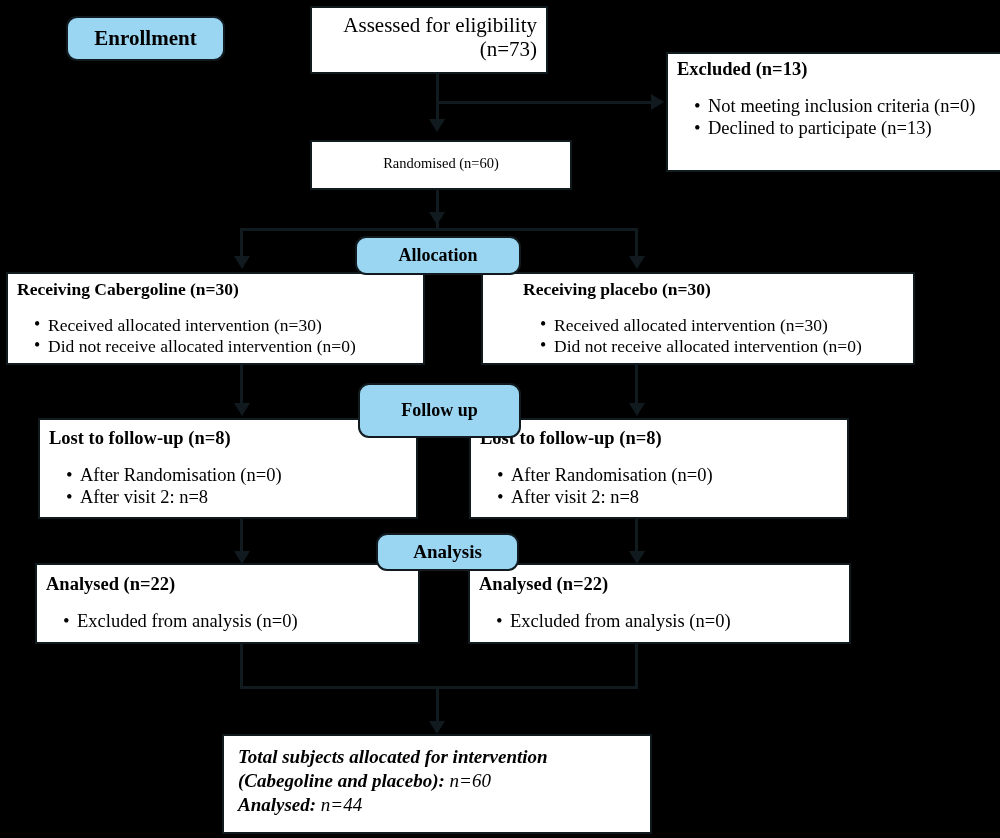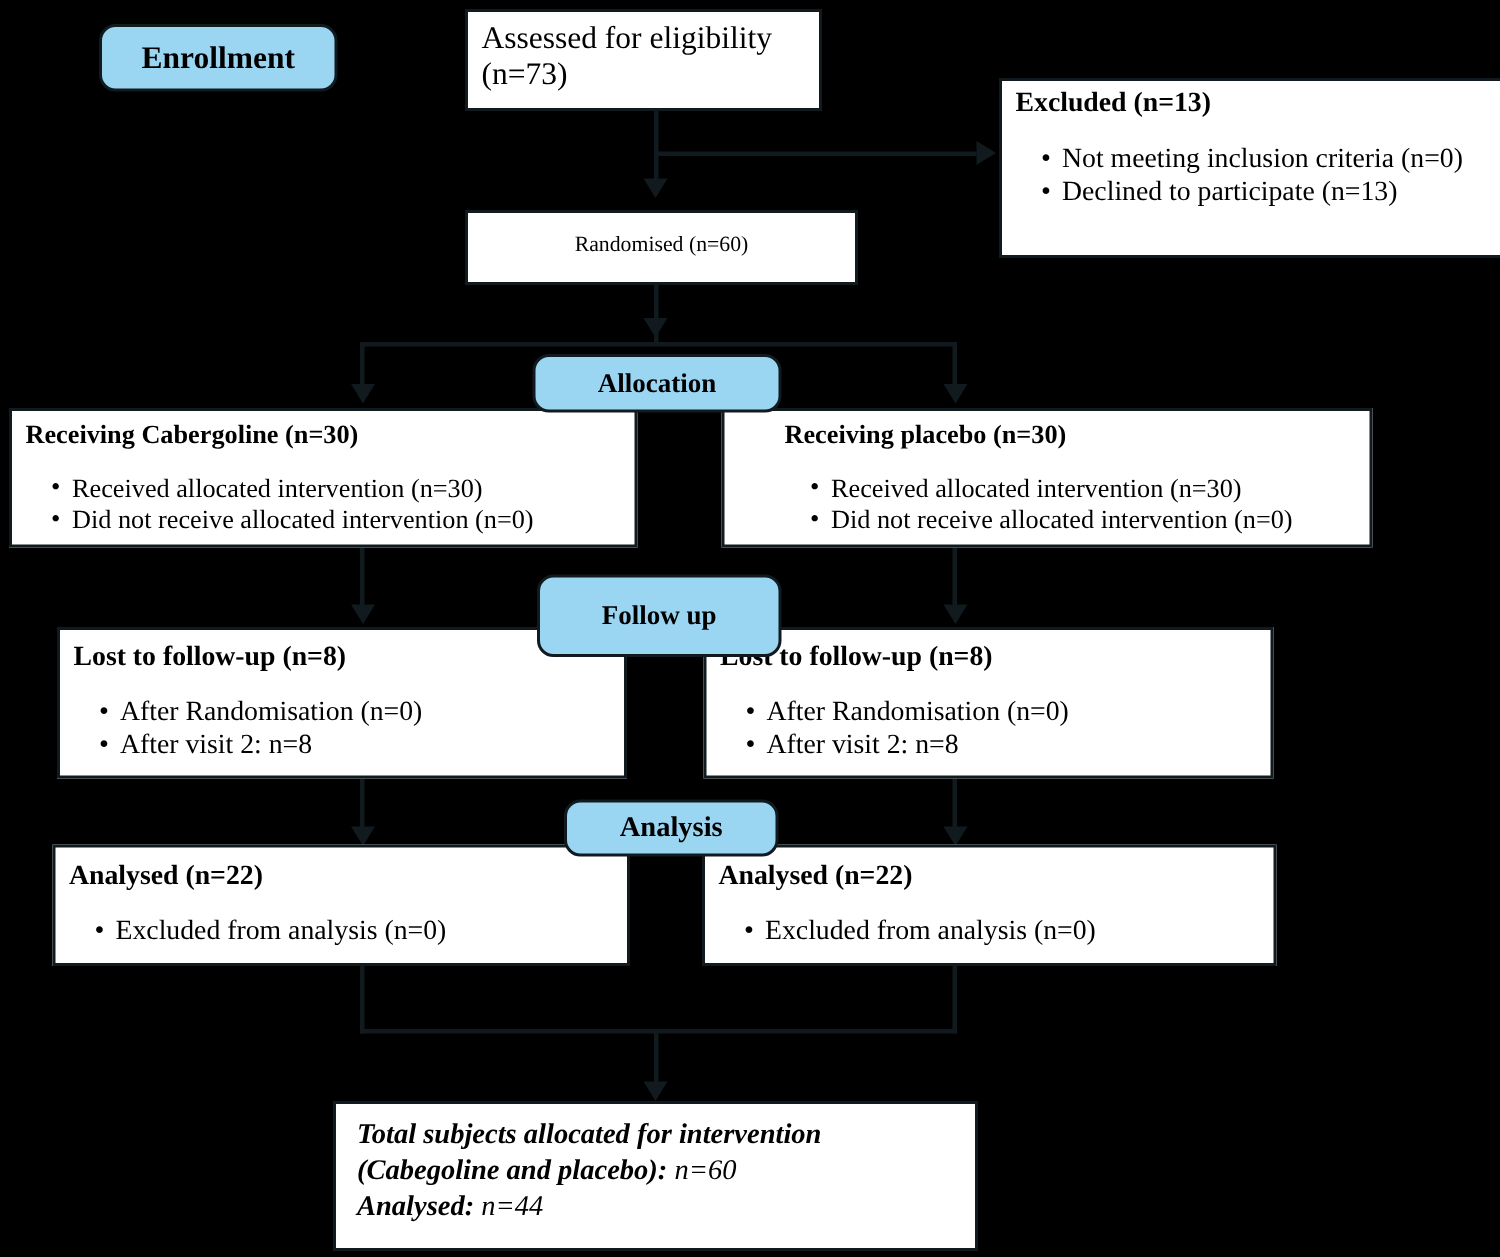--- a/index.html
+++ b/index.html
@@ -78,21 +78,21 @@
   <div class="ln vl" style="left:635px;top:519px;width:3px;height:38px;"></div>
   <div class="arw arw-d" style="left:629px;top:551px;"></div>
 
   <div class="ln vl" style="left:240px;top:644px;width:3px;height:45px;"></div>
   <div class="ln vl" style="left:635px;top:644px;width:3px;height:45px;"></div>
   <div class="ln hl" style="left:240px;top:686px;width:398px;height:3px;"></div>
   <div class="ln vl" style="left:436px;top:686px;width:3px;height:42px;"></div>
   <div class="arw arw-d" style="left:429px;top:721px;"></div>
 
   <div class="box" style="left:310px;top:6px;width:238px;height:68px;">
-    <div class="txt" style="font-size:21px;text-align:left;">
+    <div class="txt" style="font-size:21px;text-align:right;">
       <div>Assessed for eligibility</div>
       <div>(n=73)</div>
     </div>
   </div>
 
   <div class="box" style="left:666px;top:52px;width:378px;height:120px;">
     <div class="txt" style="font-size:18.5px;">
       <div class="ttl">Excluded (n=13)</div>
       <ul class="bl">
         <li>Not meeting inclusion criteria (n=0)</li>

